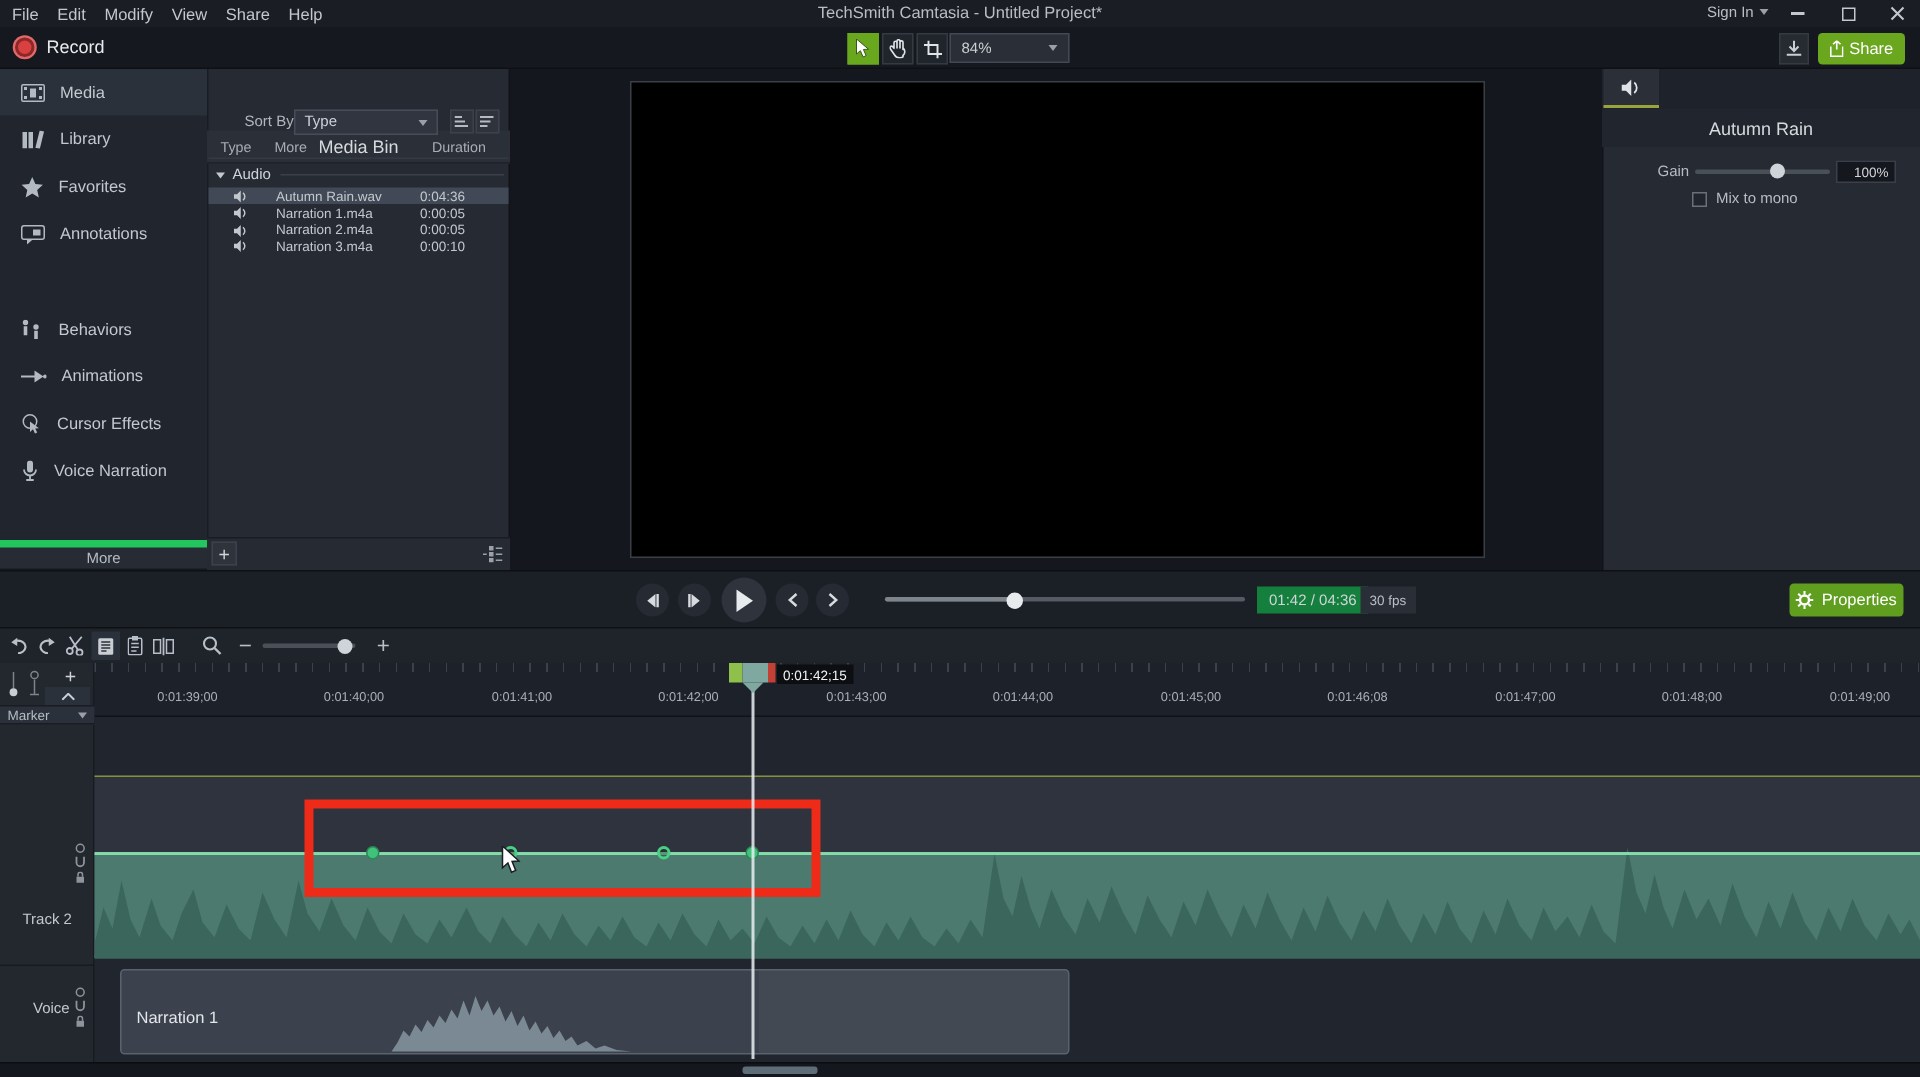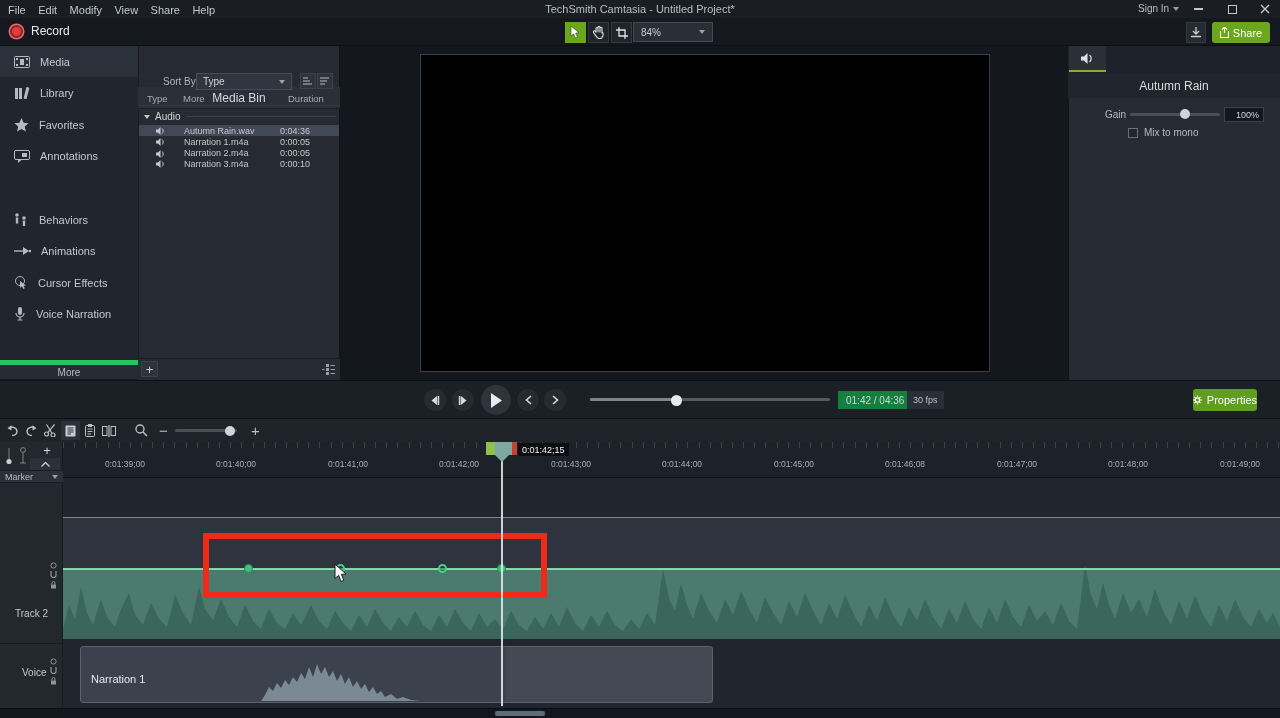--- a/index.html
+++ b/index.html
@@ -48,21 +48,21 @@
   .slider-track{height:3px;background:#4a5058;border-radius:2px;}
   .slider-thumb{width:10px;height:10px;border-radius:50%;background:#cfd4d9;}
   .gain-box{width:40px;height:15px;background:#14171d;border:1px solid #3a404a;font-size:9px;color:#d2d6db;display:flex;align-items:center;justify-content:flex-end;padding-right:4px;}
   .checkbox{width:10px;height:10px;background:#21262e;border:1px solid #6a7078;}
   .small-label{font-size:10px;color:#b6bcc3;}
   
   .playbar{left:0;top:380px;width:1280px;height:38px;background:#1b1f26;border-top:1px solid #0e1014;}
   .pb-circle{border-radius:50%;background:#262b33;display:flex;align-items:center;justify-content:center;color:#d7dbdf;}
   .timebox{height:18px;background:#15803d;font-size:10px;color:#d0d4d9;display:flex;align-items:center;padding:0 8px;}
   .fpsbox{height:18px;background:#2a2f37;font-size:9px;color:#b9bfc6;display:flex;align-items:center;padding:0 6px;}
-  .props-btn{width:64px;height:22px;background:#5f9e1e;border-radius:3px;color:#fff;font-size:11px;display:flex;align-items:center;justify-content:center;gap:5px;}
+  .props-btn{width:76px;height:22px;background:#5f9e1e;border-radius:3px;color:#fff;font-size:11px;display:flex;align-items:center;justify-content:center;gap:5px;}
   
   .tl-toolbar{left:0;top:418px;width:1280px;height:24px;background:#1f242b;border-top:1px solid #0e1014;}
   .tlicon{position:absolute;top:422px;width:17px;height:17px;display:flex;align-items:center;justify-content:center;color:#b9bfc6;font-size:13px;}
   
   .tl-headercol{left:0;top:442px;width:63px;height:276px;background:#23272e;border-right:1px solid #171a20;}
   .marker-row{left:0;top:470px;width:63px;height:13px;background:#2b313a;font-size:9px;color:#b6bcc3;display:flex;align-items:center;padding:0 5px;justify-content:space-between;border-top:1px solid #191c22;border-bottom:1px solid #191c22;}
   .ruler{left:63px;top:442px;width:1217px;height:36px;background:#1d2129;border-bottom:1px solid #101217;}
   .ruler-ticks{left:63px;top:442px;width:1217px;height:6px;background:repeating-linear-gradient(to right,#3c424b 0 1px,transparent 1px 11.15px);}
   .ruler-label{position:absolute;top:459px;width:62px;text-align:center;font-size:8.5px;color:#a9b0b8;}
   .trackarea{left:63px;top:478px;width:1217px;height:230px;background:#21252d;}

